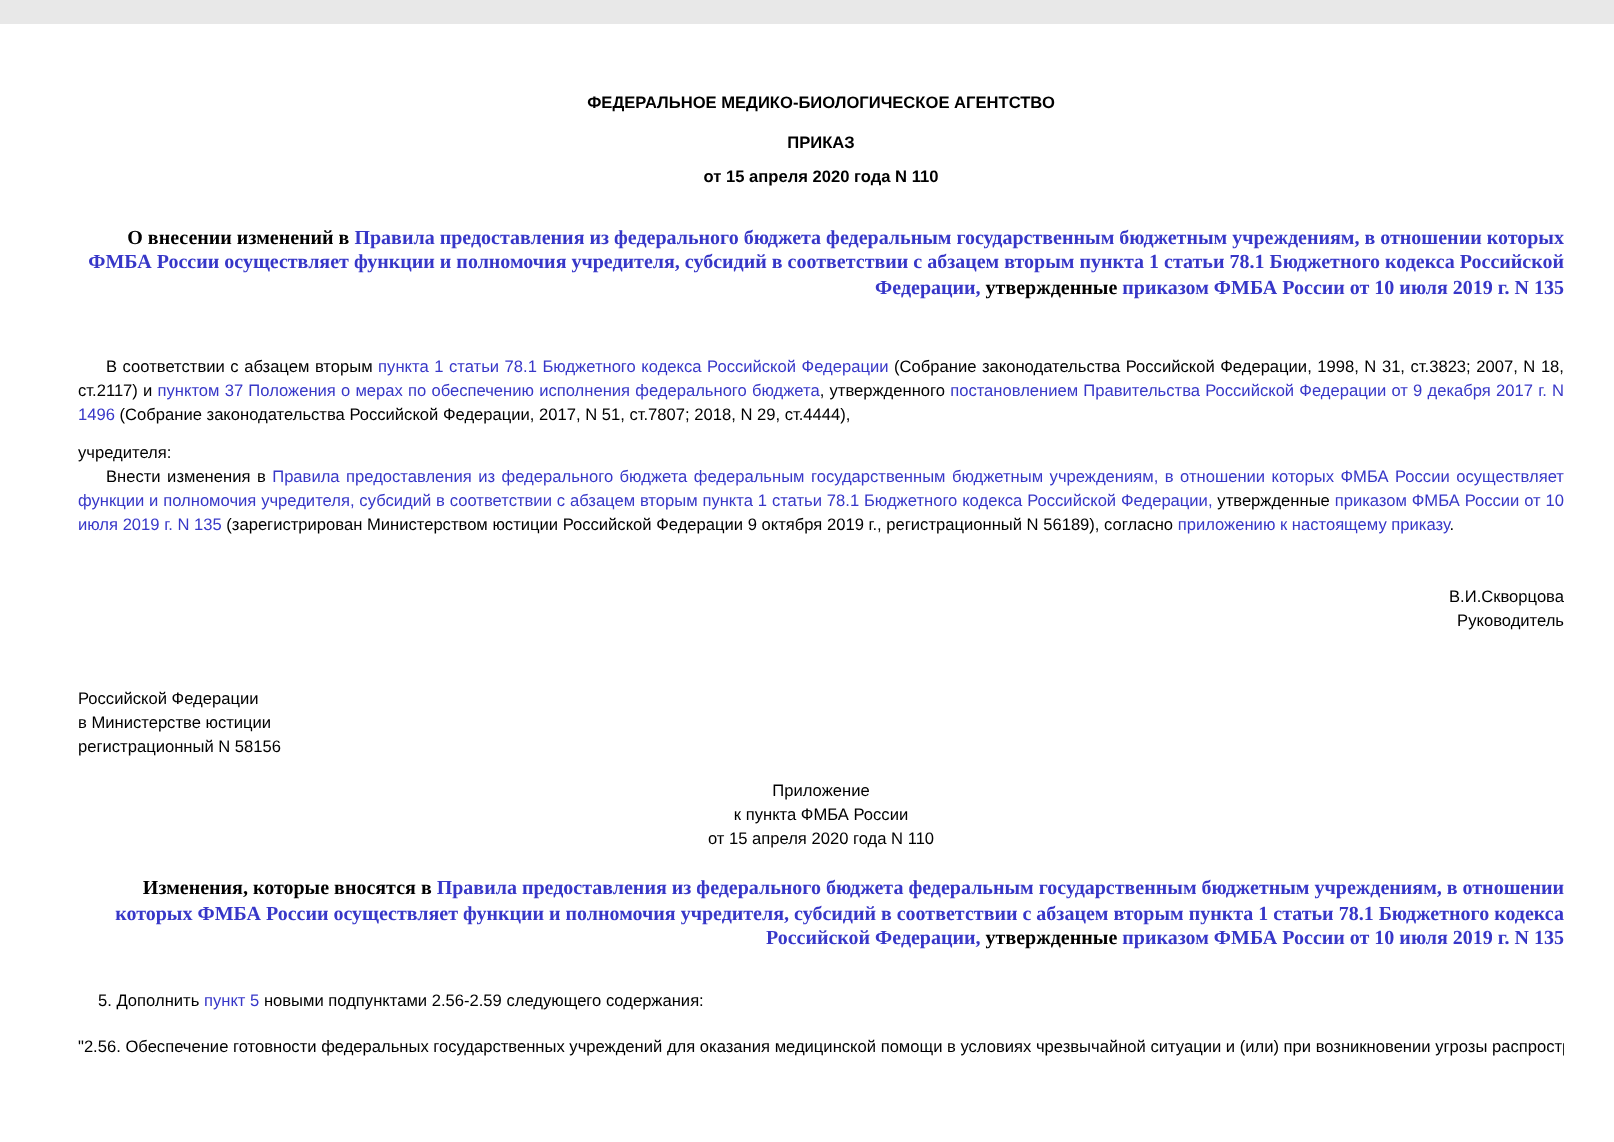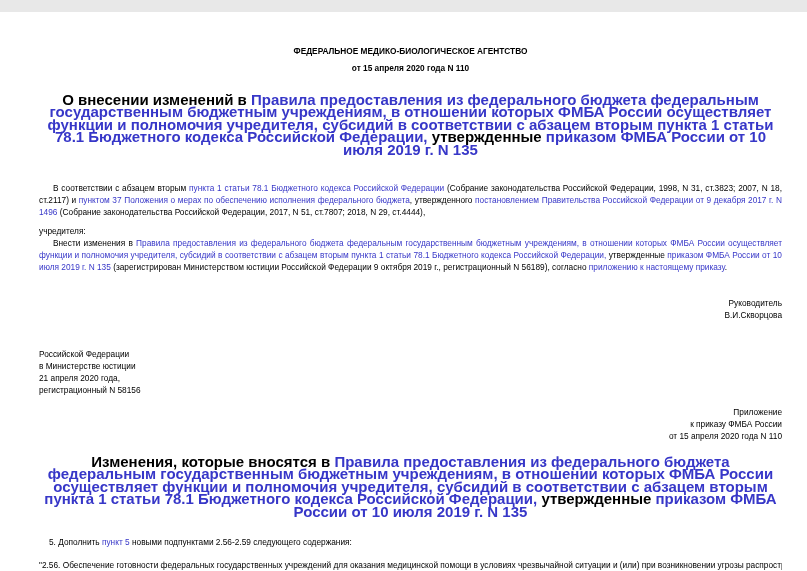--- a/index.html
+++ b/index.html
@@ -14,85 +14,86 @@
     font-size: 8.3px;
     line-height: 12px;
     box-sizing: border-box;
     padding: 33px 25px 0 39px;
     overflow: hidden;
   }
   .center { text-align: center; }
   .right  { text-align: right; }
   .bold   { font-weight: bold; }
   .heading {
-    font-size: 15px;
+    font-size: 10px;
     line-height: 12.4px;
     font-weight: bold;
-    text-align: center;
+    text-align: right;
     margin: 0;
+    font-family: Liberation Serif, serif;
   }
   .hline { margin: 0; }
   .doc-type { margin-top: 8px; }
   .doc-date { margin-top: 5px; }
   .order-title { margin-top: 20px; }
   .para {
     margin: 0;
     text-align: justify;
   }
   .para.indent { text-indent: 14px; }
   .preamble { margin-top: 26px; }
   .decree { margin-top: 7px; text-align: left; }
   .sig-block { margin-top: 24px; }
   .reg-block { margin-top: 27px; }
-  .appendix-ref { margin-top: 10px; }
+  .appendix-ref { margin-top: 10px; text-align: center; }
   .appendix-title { margin-top: 14px; }
   .item1 { margin-top: 18px; text-indent: 10px; }
   .item256 {
     margin-top: 11px;
     text-align: left;
     white-space: nowrap;
     overflow: hidden;
   }
   .doclink {
     color: var(--color-link, #3737c8);
     cursor: pointer;
     text-decoration: none;
   }
 </style>
 </head>
 <body>
 
 <div class="page">
 
   <div class="hline center bold">ФЕДЕРАЛЬНОЕ МЕДИКО-БИОЛОГИЧЕСКОЕ АГЕНТСТВО</div>
+  <div class="hline center bold doc-type">ПРИКАЗ</div>
   <div class="hline center bold doc-date">от 15 апреля 2020 года N 110</div>
 
   <h1 class="heading order-title"><span>О внесении изменений в </span><span class="doclink">Правила предоставления из федерального бюджета федеральным государственным бюджетным учреждениям, в отношении которых ФМБА России осуществляет функции и полномочия учредителя, субсидий в соответствии с абзацем вторым пункта 1 статьи 78.1 Бюджетного кодекса Российской Федерации,</span><span> утвержденные </span><span class="doclink">приказом ФМБА России от 10 июля 2019 г. N 135</span></h1>
 
   <p class="para indent preamble"><span>В соответствии с абзацем вторым </span><span class="doclink">пункта 1 статьи 78.1 Бюджетного кодекса Российской Федерации</span><span> (Собрание законодательства Российской Федерации, 1998, N 31, ст.3823; 2007, N 18, ст.2117) и </span><span class="doclink">пунктом 37 Положения о мерах по обеспечению исполнения федерального бюджета</span><span>, утвержденного </span><span class="doclink">постановлением Правительства Российской Федерации от 9 декабря 2017 г. N 1496</span><span> (Собрание законодательства Российской Федерации, 2017, N 51, ст.7807; 2018, N 29, ст.4444),</span></p>
 
   <p class="para decree">учредителя:</p>
 
   <p class="para indent"><span>Внести изменения в </span><span class="doclink">Правила предоставления из федерального бюджета федеральным государственным бюджетным учреждениям, в отношении которых ФМБА России осуществляет функции и полномочия учредителя, субсидий в соответствии с абзацем вторым пункта 1 статьи 78.1 Бюджетного кодекса Российской Федерации,</span><span> утвержденные </span><span class="doclink">приказом ФМБА России от 10 июля 2019 г. N 135</span><span> (зарегистрирован Министерством юстиции Российской Федерации 9 октября 2019 г., регистрационный N 56189), согласно </span><span class="doclink">приложению к настоящему приказу</span><span>.</span></p>
 
   <div class="sig-block right">
+    <div>В.И.Скворцова</div>
     <div>Руководитель</div>
-    <div>В.И.Скворцова</div>
   </div>
 
   <div class="reg-block">
     <div>Российской Федерации</div>
     <div>в Министерстве юстиции</div>
-    <div>21 апреля 2020 года,</div>
     <div>регистрационный N 58156</div>
   </div>
 
   <div class="appendix-ref right">
     <div>Приложение</div>
-    <div>к приказу ФМБА России</div>
+    <div>к пункта ФМБА России</div>
     <div>от 15 апреля 2020 года N 110</div>
   </div>
 
   <h2 class="heading appendix-title"><span>Изменения, которые вносятся в </span><span class="doclink">Правила предоставления из федерального бюджета федеральным государственным бюджетным учреждениям, в отношении которых ФМБА России осуществляет функции и полномочия учредителя, субсидий в соответствии с абзацем вторым пункта 1 статьи 78.1 Бюджетного кодекса Российской Федерации,</span><span> утвержденные </span><span class="doclink">приказом ФМБА России от 10 июля 2019 г. N 135</span></h2>
 
   <p class="para item1"><span>5. Дополнить </span><span class="doclink">пункт 5</span><span> новыми подпунктами 2.56-2.59 следующего содержания:</span></p>
 
   <p class="para item256"><span>"2.56. Обеспечение готовности федеральных государственных учреждений для оказания медицинской помощи в условиях чрезвычайной ситуации и (или) при возникновении угрозы распространения заболевания,</span></p>
 
 </div>

